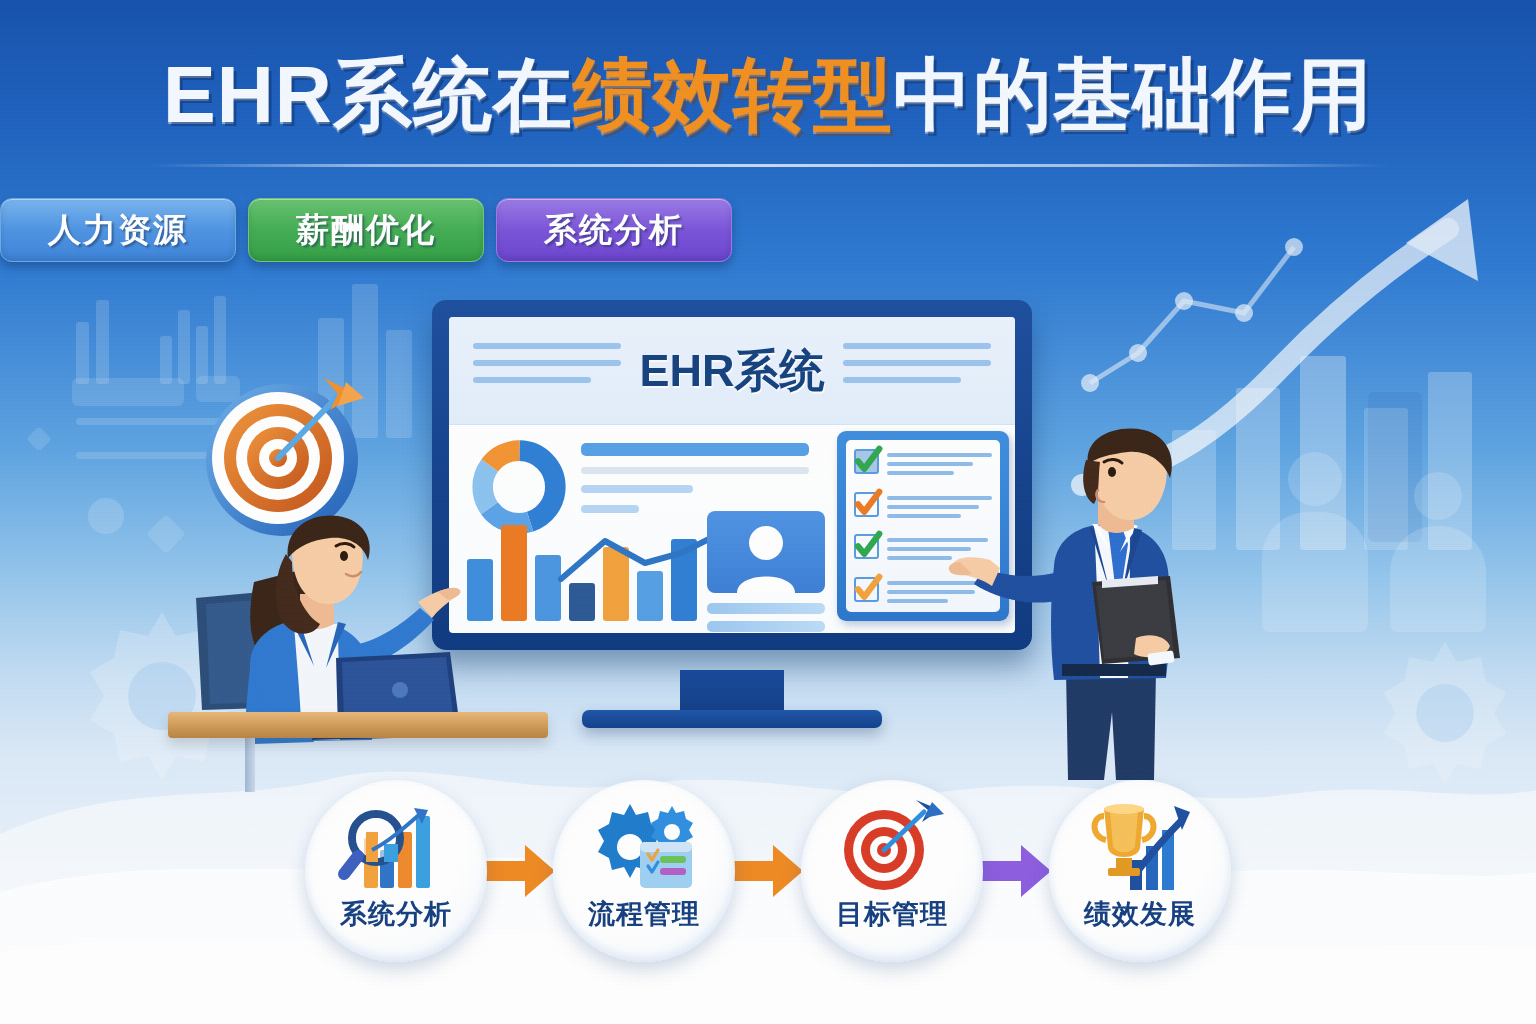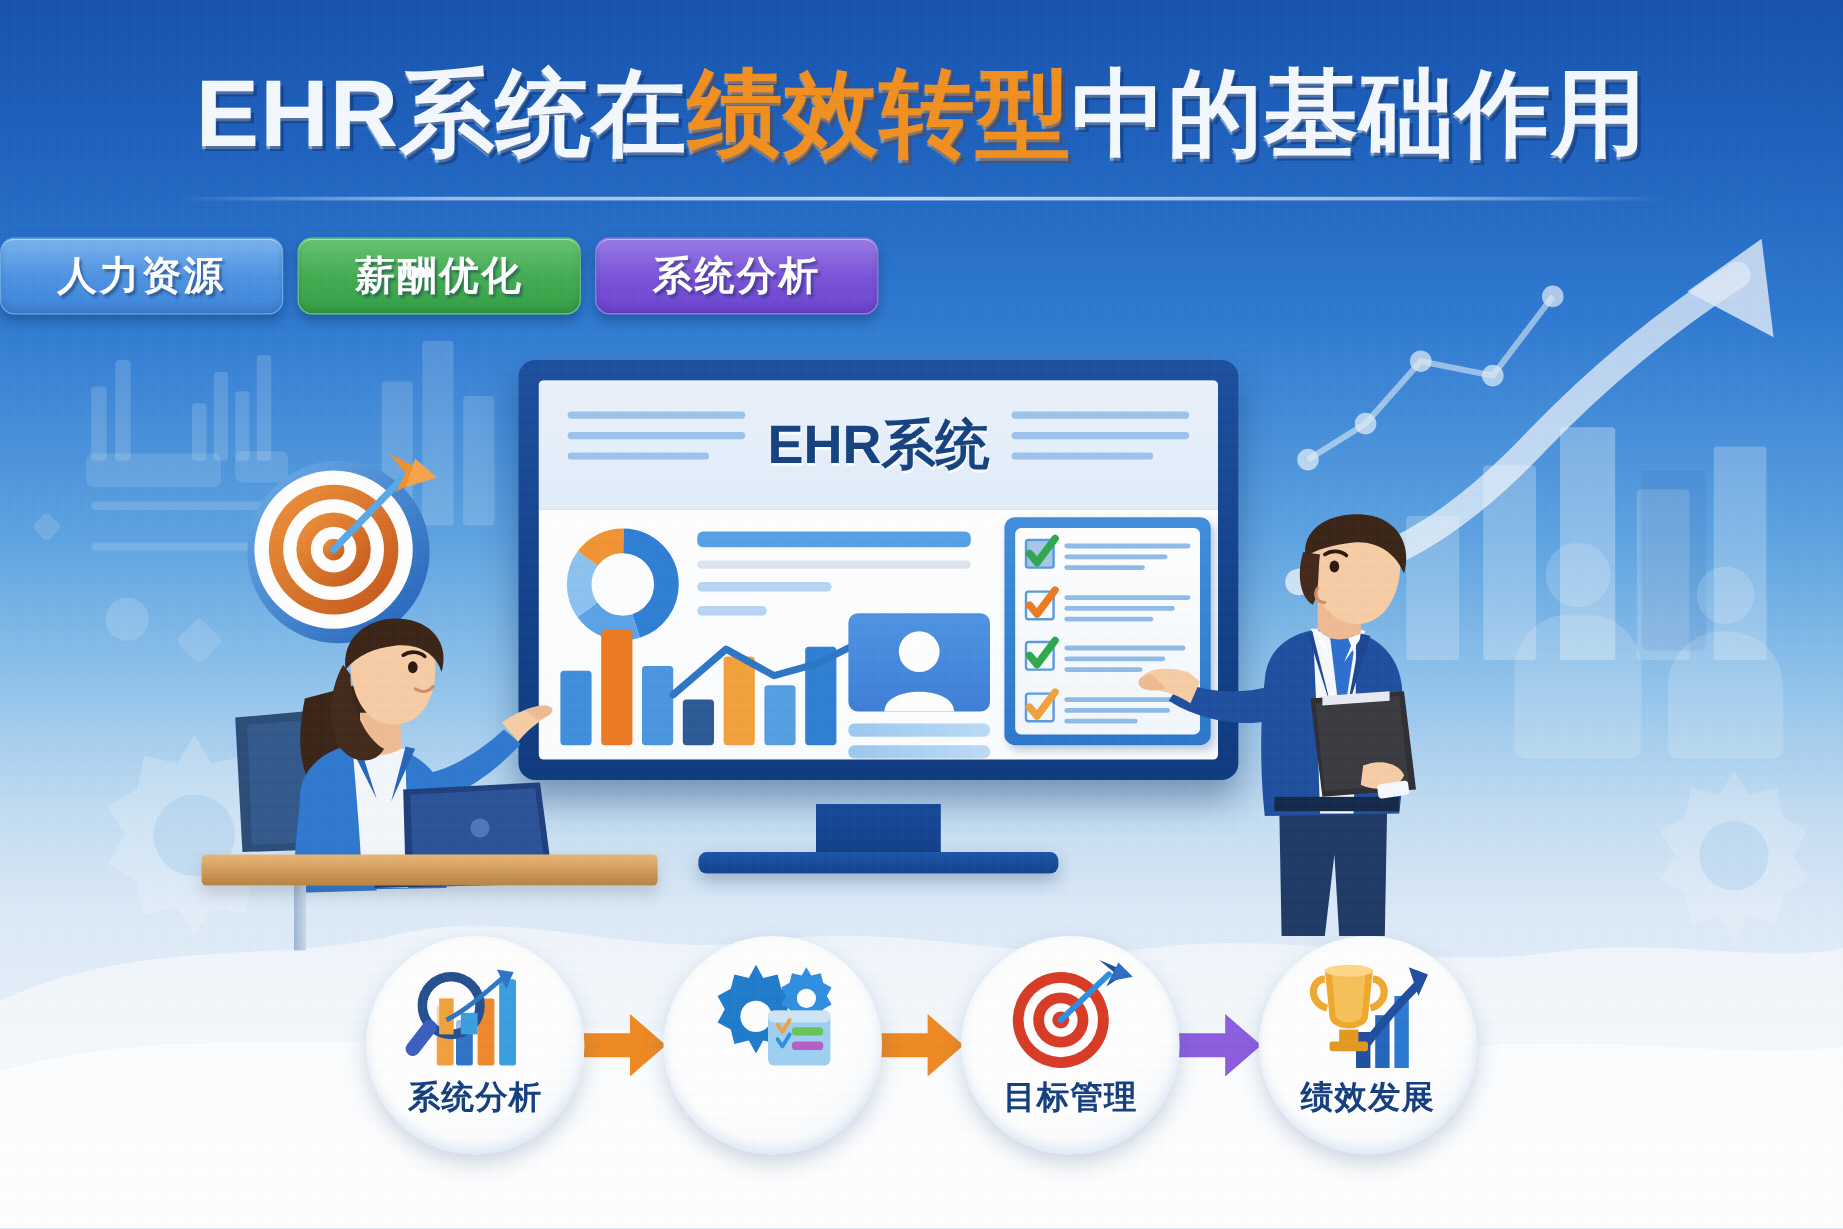--- a/index.html
+++ b/index.html
@@ -548,20 +548,21 @@
         <circle cx="40" cy="49" r="13" fill="#ffffff"></circle>
         <path fill="#2f8fe0" d="M82 8l4 7 8-2 2 8 7 4-4 7 4 7-7 4-2 8-8-2-4 7-4-7-8 2-2-8-7-4 4-7-4-7 7-4 2-8 8 2z"></path>
         <circle cx="82" cy="34" r="8" fill="#ffffff"></circle>
         <rect x="50" y="44" width="52" height="46" rx="5" fill="#9fd0f2"></rect>
         <rect x="50" y="44" width="52" height="10" rx="5" fill="#cfe6f8"></rect>
         <rect x="70" y="58" width="26" height="7" rx="3" fill="#6bc45a"></rect>
         <rect x="70" y="70" width="26" height="7" rx="3" fill="#b45fc8"></rect>
         <path d="M58 56 L62 62 L68 52" fill="none" stroke="#f2a23c" stroke-width="3.2" stroke-linecap="round" stroke-linejoin="round"></path>
         <path d="M58 68 L62 74 L68 64" fill="none" stroke="#2f8fe0" stroke-width="3.2" stroke-linecap="round" stroke-linejoin="round"></path>
       </svg>
+      <div class="fl-label">流程管理</div>
     </div>
 
     <svg class="fl-arrow" viewBox="0 0 74 60">
       <path d="M2 20 L42 20 L42 4 L72 30 L42 56 L42 40 L2 40 Z" fill="#f08a22"></path>
     </svg>
 
     <div class="fl-circle">
       <svg class="fl-ic" viewBox="0 0 108 100">
         <circle cx="46" cy="52" r="40" fill="#d93b26"></circle>
         <circle cx="46" cy="52" r="31" fill="#ffffff"></circle>

